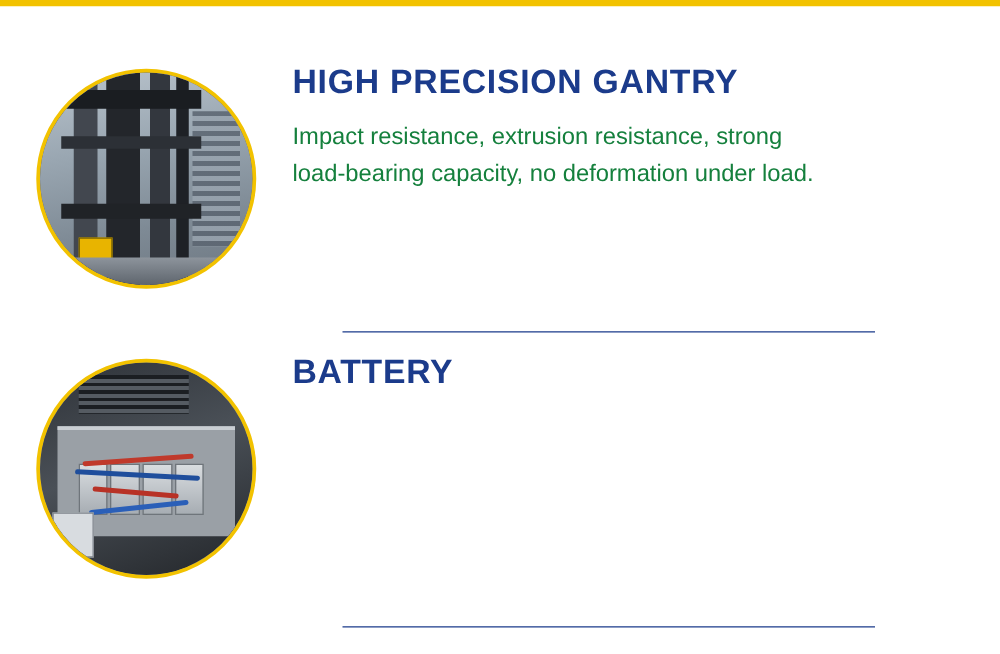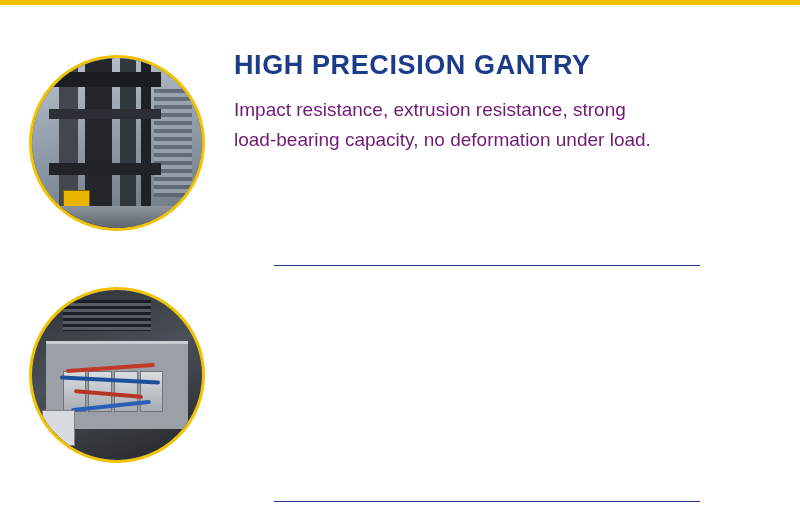--- a/index.html
+++ b/index.html
@@ -171,21 +171,21 @@
   }
   .feature-title {
     color: #1b3b8b;
     font-size: 27px;
     font-weight: bold;
     letter-spacing: .6px;
     margin: 0 0 14px 0;
     line-height: 1.1;
   }
   .feature-desc {
-    color: #701a75;
+    color: #15803d;
     font-size: 19px;
     line-height: 1.62;
     margin: 0;
     max-width: 420px;
   }
   .divider {
     position: absolute;
     left: 274px;
     width: 426px;
     height: 1px;
@@ -241,18 +241,19 @@
             <div class="b-wire red"></div>
             <div class="b-wire blue"></div>
             <div class="b-wire red2"></div>
             <div class="b-wire blue2"></div>
           </div>
           <div class="b-box"></div>
         </div>
       </div>
     </div>
     <div class="text-col">
+      <h2 class="feature-title">BATTERY</h2>
     </div>
   </div>
 
   <div class="divider divider-2"></div>
 
 </div>
 
 </body></html>

